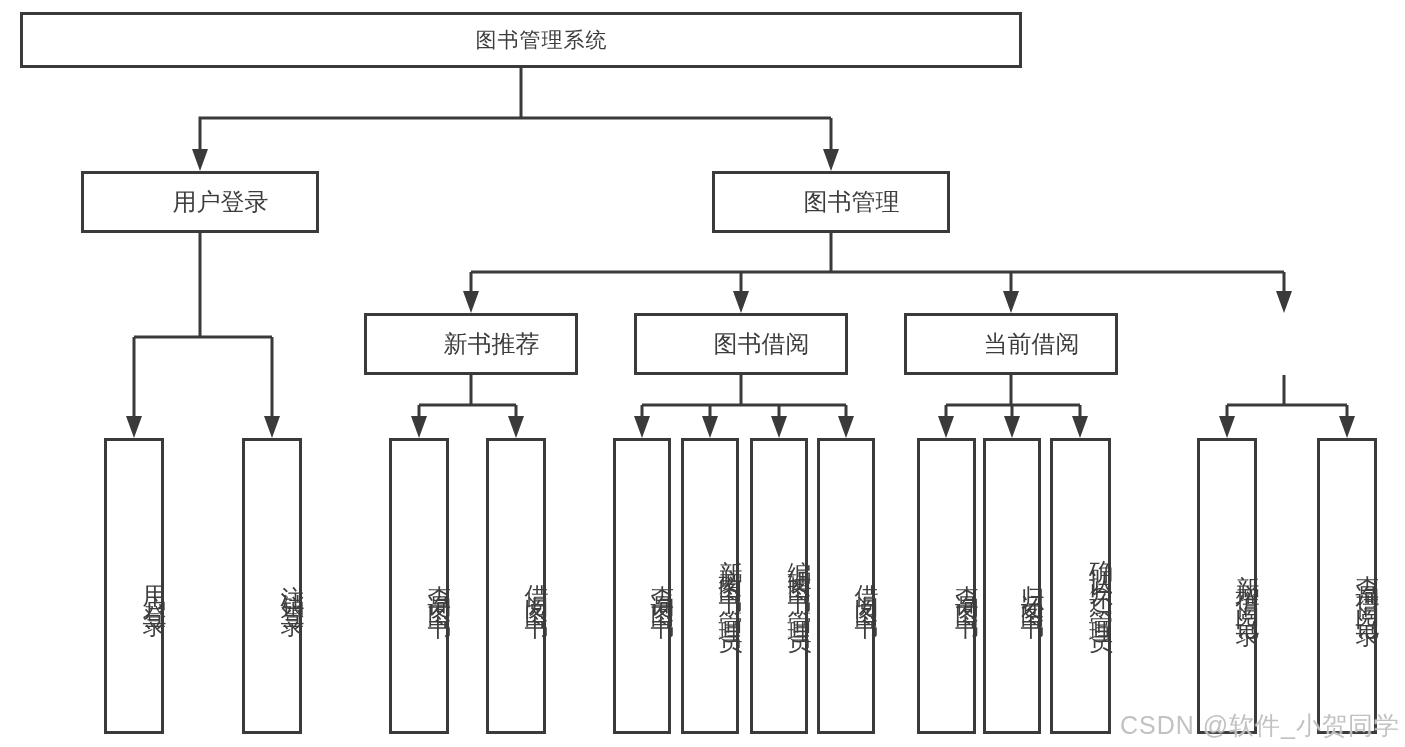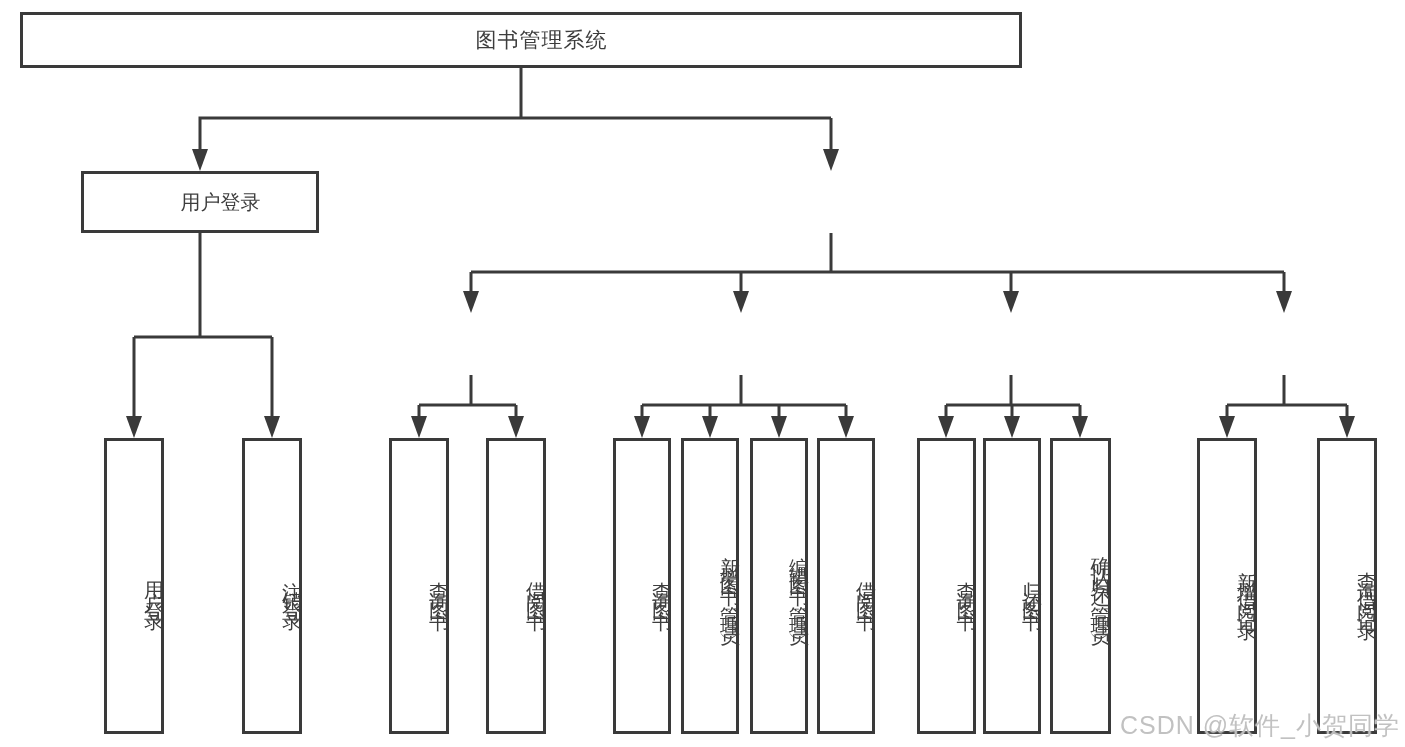--- a/index.html
+++ b/index.html
@@ -27,21 +27,21 @@
     box-sizing: border-box;
     border: 3px solid #3a3a3a;
     background: #ffffff;
     display: flex;
     align-items: center;
     justify-content: center;
     padding-left: 41px;
   }
   .box .lbl {
     color: #3d3d3d;
-    font-size: 20px;
+    font-size: 24px;
     white-space: nowrap;
   }
   .root .lbl {
     font-size: 21px;
     letter-spacing: 1px;
   }
   .leaf .lbl {
     writing-mode: vertical-rl;
     text-orientation: mixed;
     letter-spacing: 10px;
@@ -97,21 +97,33 @@
     </g>
   </svg>
 
   <div class="box root" style="left:20px;top:12px;width:1002px;height:56px">
     <span class="lbl">图书管理系统</span>
   </div>
 
   <div class="box" style="left:81px;top:171px;width:238px;height:62px">
     <span class="lbl">用户登录</span>
   </div>
+  <div class="box" style="left:712px;top:171px;width:238px;height:62px">
+    <span class="lbl">图书管理</span>
+  </div>
 
+  <div class="box" style="left:364px;top:313px;width:214px;height:62px">
+    <span class="lbl">新书推荐</span>
+  </div>
+  <div class="box" style="left:634px;top:313px;width:214px;height:62px">
+    <span class="lbl">图书借阅</span>
+  </div>
+  <div class="box" style="left:904px;top:313px;width:214px;height:62px">
+    <span class="lbl">当前借阅</span>
+  </div>
 
   <div class="box leaf" style="left:104px;top:438px;width:60px;height:296px">
     <span class="lbl">用户登录</span>
   </div>
   <div class="box leaf" style="left:242px;top:438px;width:60px;height:296px">
     <span class="lbl">注销登录</span>
   </div>
 
   <div class="box leaf" style="left:389px;top:438px;width:60px;height:296px">
     <span class="lbl">查询图书</span>

